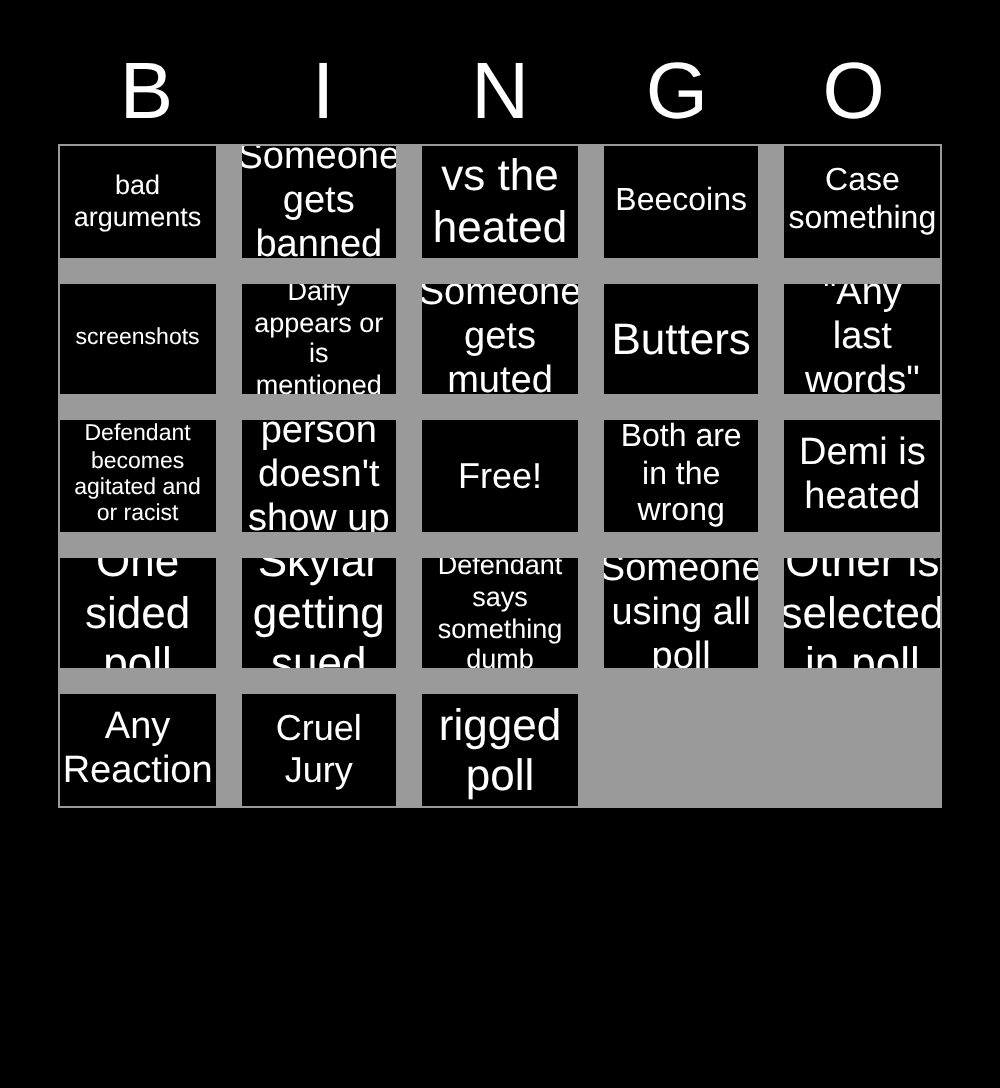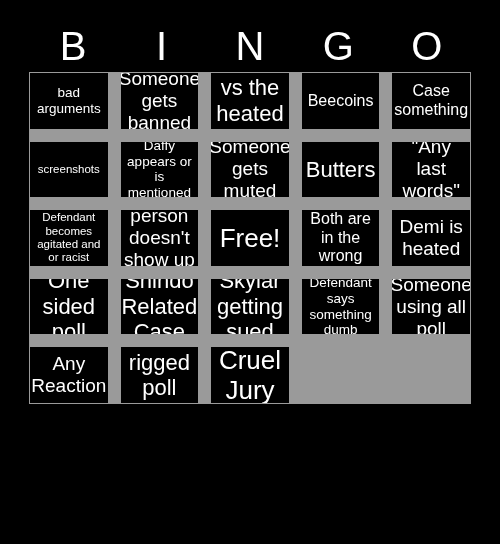--- a/index.html
+++ b/index.html
@@ -74,21 +74,21 @@
     color: #ffffff;
     line-height: 1.16;
     word-wrap: break-word;
   }
   
   .fs-xs { font-size: 11.5px; }
   .fs-sm { font-size: 13.5px; }
   .fs-md { font-size: 16px; }
   .fs-lg { font-size: 19px; }
   .fs-xl { font-size: 22px; }
-  .fs-xxl { font-size: 26px; }
+  .fs-xxl { font-size: 18px; }
 </style>
 </head>
 <body>
 
 <div id="bingo-card">
 
   <div id="bingo-header">
       <div class="header-letter">B</div>
       <div class="header-letter">I</div>
       <div class="header-letter">N</div>
@@ -106,22 +106,22 @@
       <div class="cell fs-sm">Daffy appears or is mentioned</div>
       <div class="cell fs-lg">Someone gets muted</div>
       <div class="cell fs-xl">Butters</div>
       <div class="cell fs-lg">"Any last words"</div>
       <div class="cell fs-xs">Defendant becomes agitated and or racist</div>
       <div class="cell fs-lg">person doesn't show up</div>
       <div class="cell fs-xxl">Free!</div>
       <div class="cell fs-md">Both are in the wrong</div>
       <div class="cell fs-lg">Demi is heated</div>
       <div class="cell fs-xl">One sided poll</div>
-      <div class="cell fs-xl">Shindo Related Case</div>
       <div class="cell fs-xl">Skylar getting sued</div>
       <div class="cell fs-sm">Defendant says something dumb</div>
       <div class="cell fs-lg">Someone using all poll</div>
+      <div class="cell fs-xl">Other is selected in poll</div>
       <div class="cell fs-lg">Any Reaction</div>
+      <div class="cell fs-xxl">Cruel Jury</div>
       <div class="cell fs-xl">rigged poll</div>
-      <div class="cell fs-xxl">Cruel Jury</div>
     </div>
 
 </div>
 
 </body></html>

